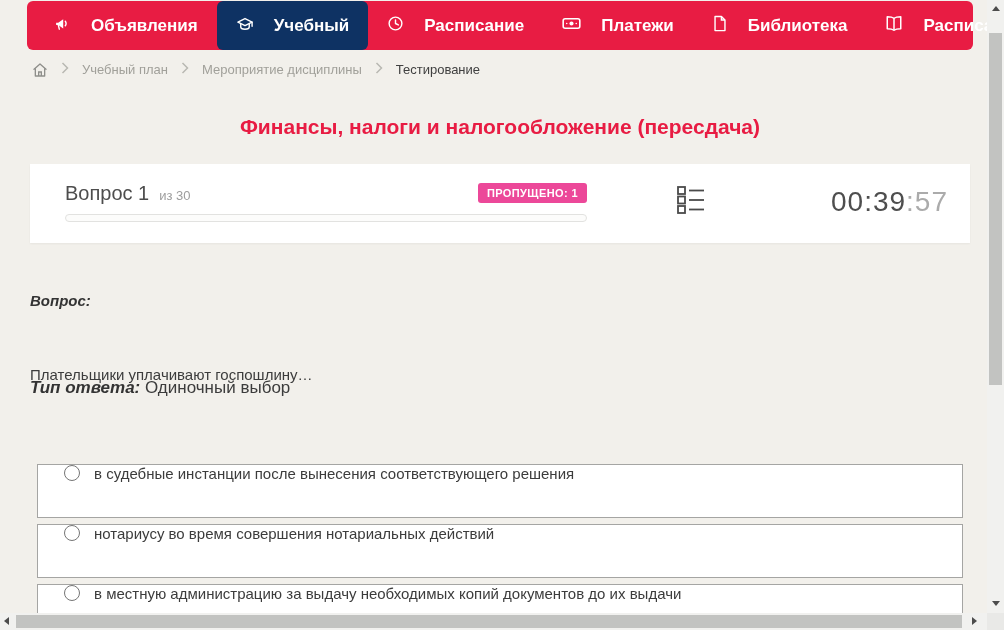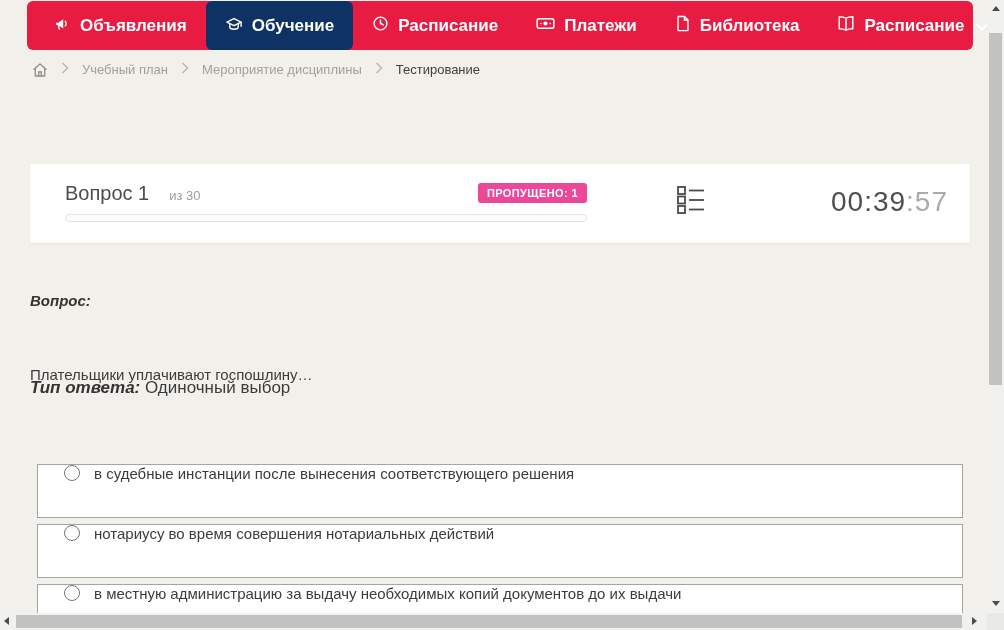--- a/index.html
+++ b/index.html
@@ -14,21 +14,21 @@
     position:absolute; left:0; top:0; width:987px; height:613px;
     background:#f2f0eb; overflow:hidden;
   }
   
   .main-nav {
     position:absolute; left:27px; top:1px; width:946px; height:49px;
     background:#e81c43; border-radius:6px;
     display:flex; align-items:stretch; padding-left:8px;
   }
   .nav-btn {
-    display:flex; align-items:center; gap:9px;
+    display:flex; align-items:center; gap:20px;
     padding:0 19px; border:none; background:transparent;
     color:#ffffff; font-size:17px; font-weight:700; cursor:pointer;
     font-family:inherit; white-space:nowrap;
   }
   .nav-btn.active { background:#0e3263; border-radius:6px; }
   .nav-btn svg { flex:0 0 auto; }
   .nav-chevron { margin-left:2px; }
   
   .breadcrumb {
     position:absolute; left:32px; top:62px; height:22px;
@@ -44,21 +44,21 @@
   }
   
   .quiz-panel {
     position:absolute; left:30px; top:164px; width:940px; height:79px;
     background:#ffffff; box-shadow:0 1px 2px rgba(0,0,0,0.05);
     display:flex; align-items:center; padding:0 22px 4px 35px;
   }
   .quiz-panel-left { width:522px; }
   .quiz-q-row { display:flex; align-items:center; }
   .quiz-q-number { font-size:20px; color:#4d4d4d; }
-  .quiz-q-total { font-size:13px; color:#9d9d9d; margin-left:20px; position:relative; top:2px; }
+  .quiz-q-total { font-size:13px; color:#9d9d9d; margin-left:10px; position:relative; top:2px; }
   .skipped-badge {
     margin-left:auto; background:#ec4899; color:#ffffff;
     font-size:11px; font-weight:700; letter-spacing:.4px;
     padding:4px 9px; border-radius:3px; white-space:nowrap;
   }
   .progress-track {
     margin-top:9px; height:8px; border:1px solid #e2e2e0; border-radius:5px;
     background:#fcfcfb; overflow:hidden;
   }
   .progress-fill { height:100%; background:#e81c43; border-radius:5px; width:0; }
@@ -121,21 +121,21 @@
       <span>Объявления</span>
     </button>
     <button class="nav-btn active">
       <span>
         <svg width="18" height="17" viewBox="0 0 24 24" fill="none" stroke="#ffffff" stroke-width="2">
             <path d="M12 5L2 10l10 5 10-5-10-5z" stroke-linejoin="round"></path>
             <path d="M6 12.5V17c0 1.5 2.7 3 6 3s6-1.5 6-3v-4.5"></path>
             <path d="M22 10v6" stroke-linecap="round"></path>
           </svg>
       </span>
-      <span>Обучение</span>
+      <span>Учебный</span>
     </button>
     <button class="nav-btn">
       <span>
         <svg width="17" height="17" viewBox="0 0 24 24" fill="none" stroke="#ffffff" stroke-width="2">
             <circle cx="12" cy="12" r="9"></circle>
             <path d="M12 7v5l4 2" stroke-linecap="round" stroke-linejoin="round"></path>
           </svg>
       </span>
       <span>Расписание</span>
     </button>
@@ -196,20 +196,21 @@
     </span>
     <a class="crumb">Мероприятие дисциплины</a>
     <span class="crumb-sep">
       <svg width="8" height="12" viewBox="0 0 8 12" fill="none" stroke="#b9b8b2" stroke-width="1.5">
           <path d="M1.5 1l5 5-5 5"></path>
         </svg>
     </span>
     <span class="crumb current">Тестирование</span>
   </div>
 
+  <h1 class="page-title">Финансы, налоги и налогообложение (пересдача)</h1>
 
   <section class="quiz-panel">
     <div class="quiz-panel-left">
       <div class="quiz-q-row">
         <span class="quiz-q-number">Вопрос 1</span>
         <span class="quiz-q-total">из 30</span>
         <span class="skipped-badge">ПРОПУЩЕНО: 1</span>
       </div>
       <div class="progress-track">
         <div class="progress-fill" style="width: 0%;"></div>

